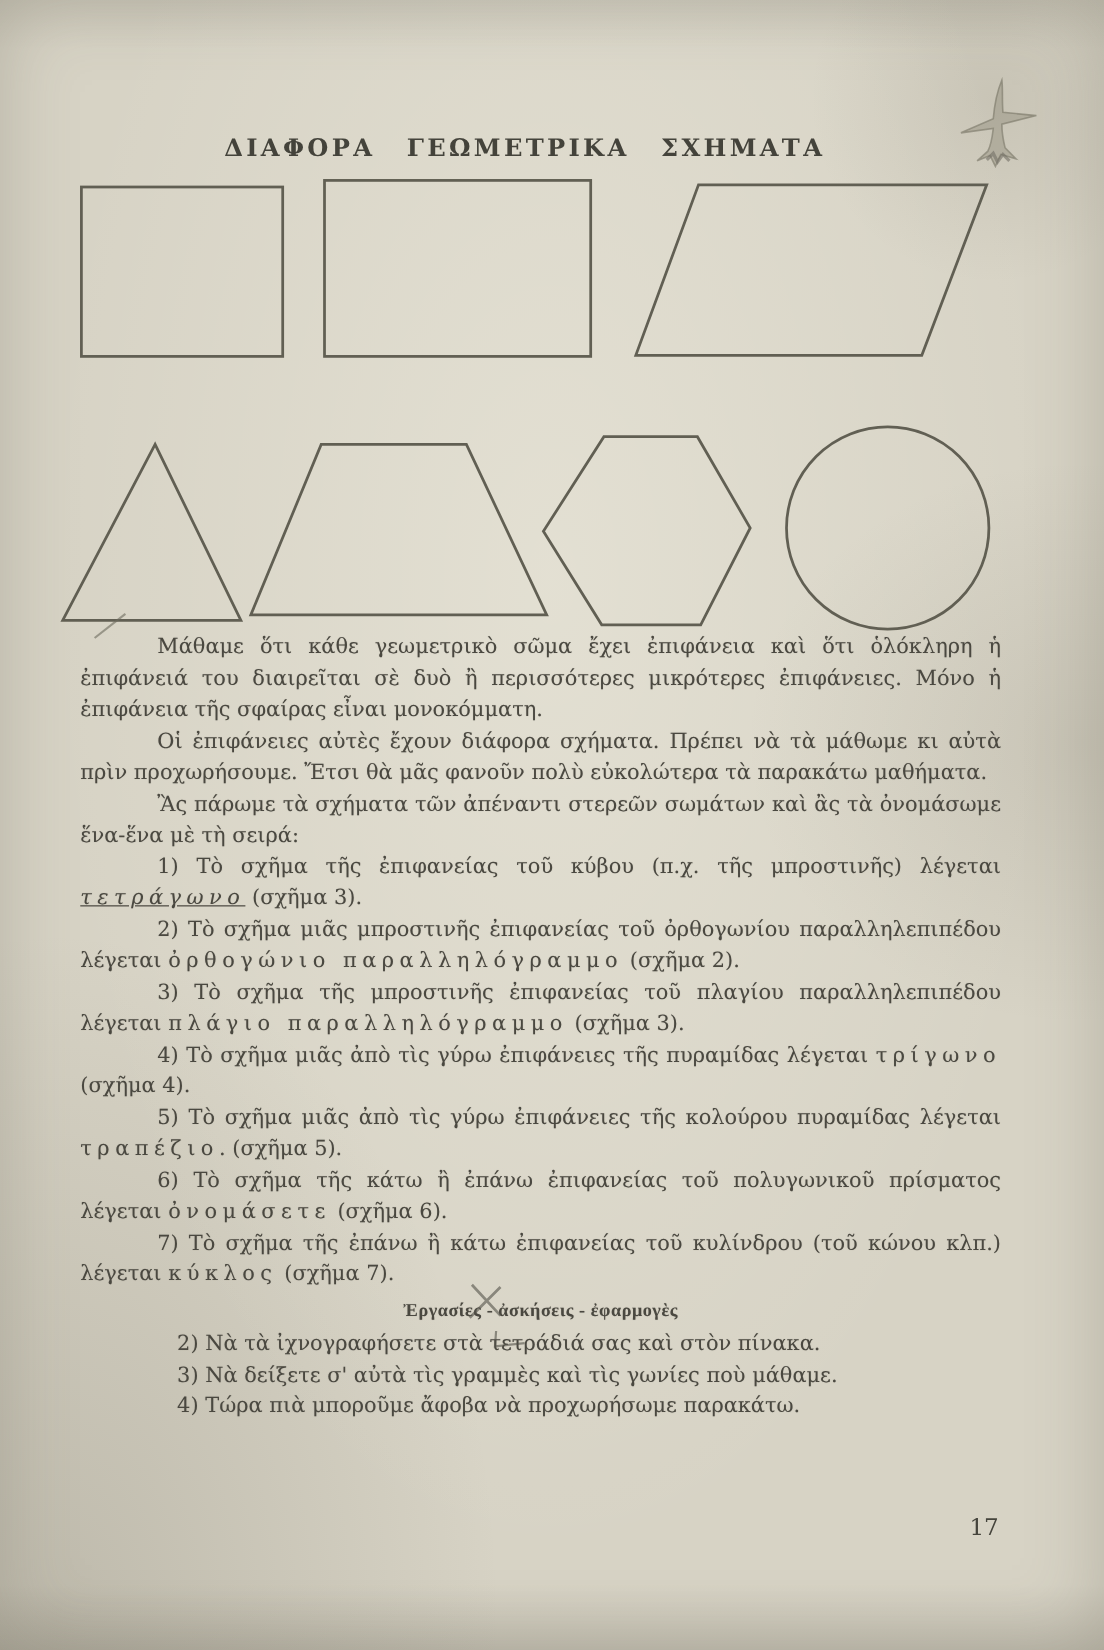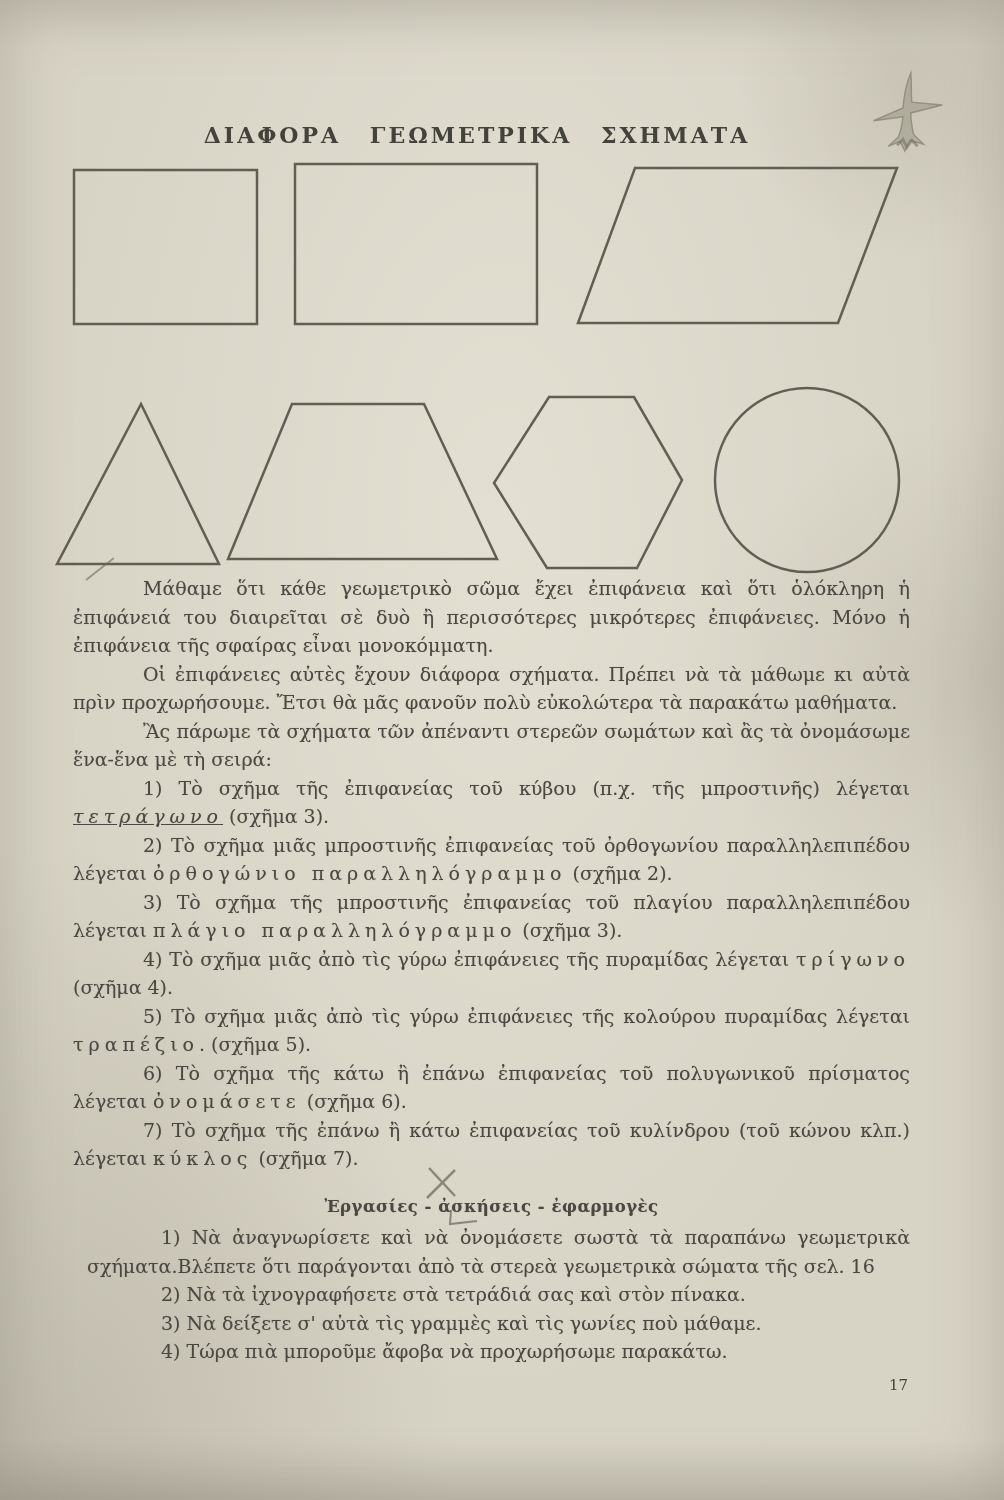--- a/index.html
+++ b/index.html
@@ -55,32 +55,33 @@
     width: 837px;
     font-size: 19px;
     line-height: 28.5px;
     text-align: justify;
     text-shadow: 0 0 1px rgba(74,72,64,0.25);
   }
   .para { margin: 0; text-indent: 70px; }
   .term { letter-spacing: 5px; }
   .term.italic { font-style: italic; text-decoration: underline; }
   .ex-heading {
-    margin: 20px 0 2px;
+    margin: 4px 0 2px;
     font-size: 16.5px;
     font-weight: bold;
     text-align: center;
     letter-spacing: 0.5px;
+    font-family: Liberation Serif, serif;
   }
   .ex { margin-left: 14px; text-indent: 74px; }
   .pagenum {
     position: absolute;
     top: 1376px;
     right: 96px;
-    font-size: 15px;
+    font-size: 21px;
     color: #45443c;
   }
   .doodle {
     position: absolute;
     top: 60px;
     left: 852px;
     width: 98px;
     height: 98px;
     opacity: 0.75;
   }
@@ -126,21 +127,20 @@
     <p class="para"><span>1) Τὸ σχῆμα τῆς ἐπιφανείας τοῦ κύβου (π.χ. τῆς μπροστινῆς) λέγεται </span><span class="term italic">τετράγωνο</span><span> (σχῆμα 3).</span></p>
     <p class="para"><span>2) Τὸ σχῆμα μιᾶς μπροστινῆς ἐπιφανείας τοῦ ὀρθογωνίου παραλληλεπιπέδου λέγεται </span><span class="term">ὀρθογώνιο παραλληλόγραμμο</span><span> (σχῆμα 2).</span></p>
     <p class="para"><span>3) Τὸ σχῆμα τῆς μπροστινῆς ἐπιφανείας τοῦ πλαγίου παραλληλεπιπέδου λέγεται </span><span class="term">πλάγιο παραλληλόγραμμο</span><span> (σχῆμα 3).</span></p>
     <p class="para"><span>4) Τὸ σχῆμα μιᾶς ἀπὸ τὶς γύρω ἐπιφάνειες τῆς πυραμίδας λέγεται </span><span class="term">τρίγωνο</span><span> (σχῆμα 4).</span></p>
     <p class="para"><span>5) Τὸ σχῆμα μιᾶς ἀπὸ τὶς γύρω ἐπιφάνειες τῆς κολούρου πυραμίδας λέγεται </span><span class="term">τραπέζιο</span><span>. (σχῆμα 5).</span></p>
     <p class="para"><span>6) Τὸ σχῆμα τῆς κάτω ἢ ἐπάνω ἐπιφανείας τοῦ πολυγωνικοῦ πρίσματος λέγεται </span><span class="term">ὀνομάσετε</span><span> (σχῆμα 6).</span></p>
     <p class="para"><span>7) Τὸ σχῆμα τῆς ἐπάνω ἢ κάτω ἐπιφανείας τοῦ κυλίνδρου (τοῦ κώνου κλπ.) λέγεται </span><span class="term">κύκλος</span><span> (σχῆμα 7).</span></p>
 
     <h2 class="ex-heading">Ἐργασίες - ἀσκήσεις - ἐφαρμογὲς</h2>
 
-    <p class="para ex">1) Νὰ ἀναγνωρίσετε καὶ νὰ ὀνομάσετε σωστὰ τὰ παραπάνω γεωμετρικὰ σχήματα.Βλέπετε ὅτι παράγονται ἀπὸ τὰ στερεὰ γεωμετρικὰ σώματα τῆς σελ. 16</p>
     <p class="para ex">2) Νὰ τὰ ἰχνογραφήσετε στὰ τετράδιά σας καὶ στὸν πίνακα.</p>
     <p class="para ex">3) Νὰ δείξετε σ' αὐτὰ τὶς γραμμὲς καὶ τὶς γωνίες ποὺ μάθαμε.</p>
     <p class="para ex">4) Τώρα πιὰ μποροῦμε ἄφοβα νὰ προχωρήσωμε παρακάτω.</p>
   </div>
 
   <svg class="pencil-x" viewBox="0 0 74 74">
     <path d="M14 6 L40 34 M40 8 L12 36" fill="none" stroke="#55534a" stroke-width="2.5"></path>
     <path d="M36 48 L35 62 L62 59" fill="none" stroke="#55534a" stroke-width="2"></path>
   </svg>
 

